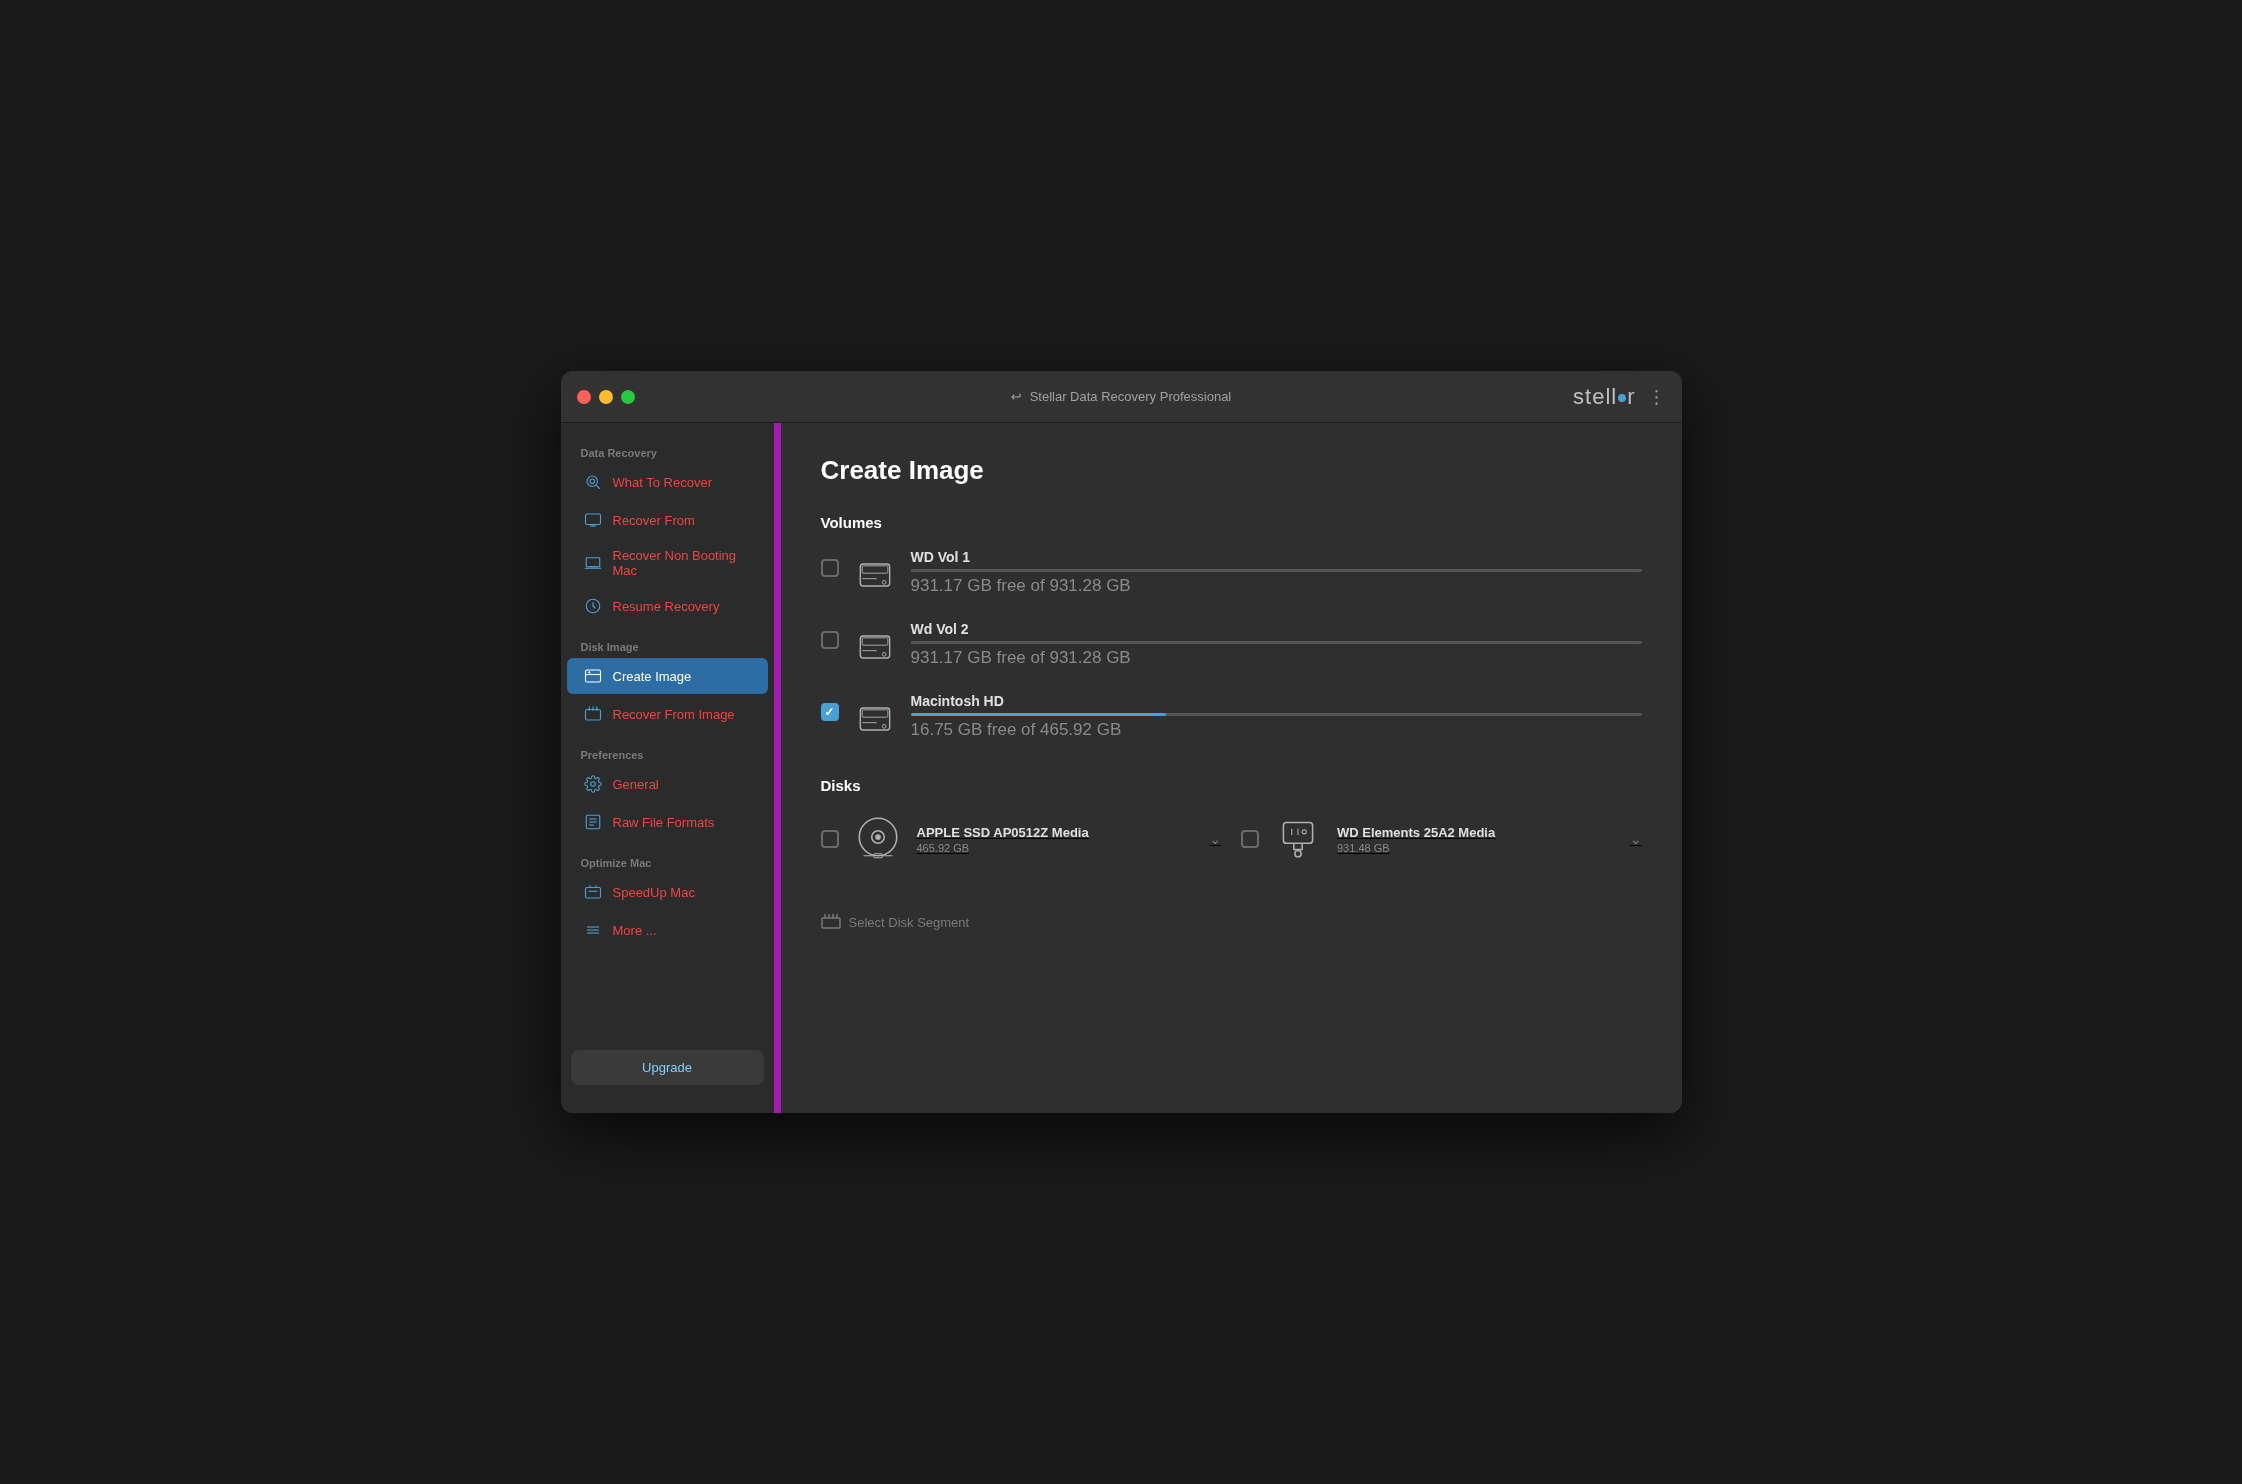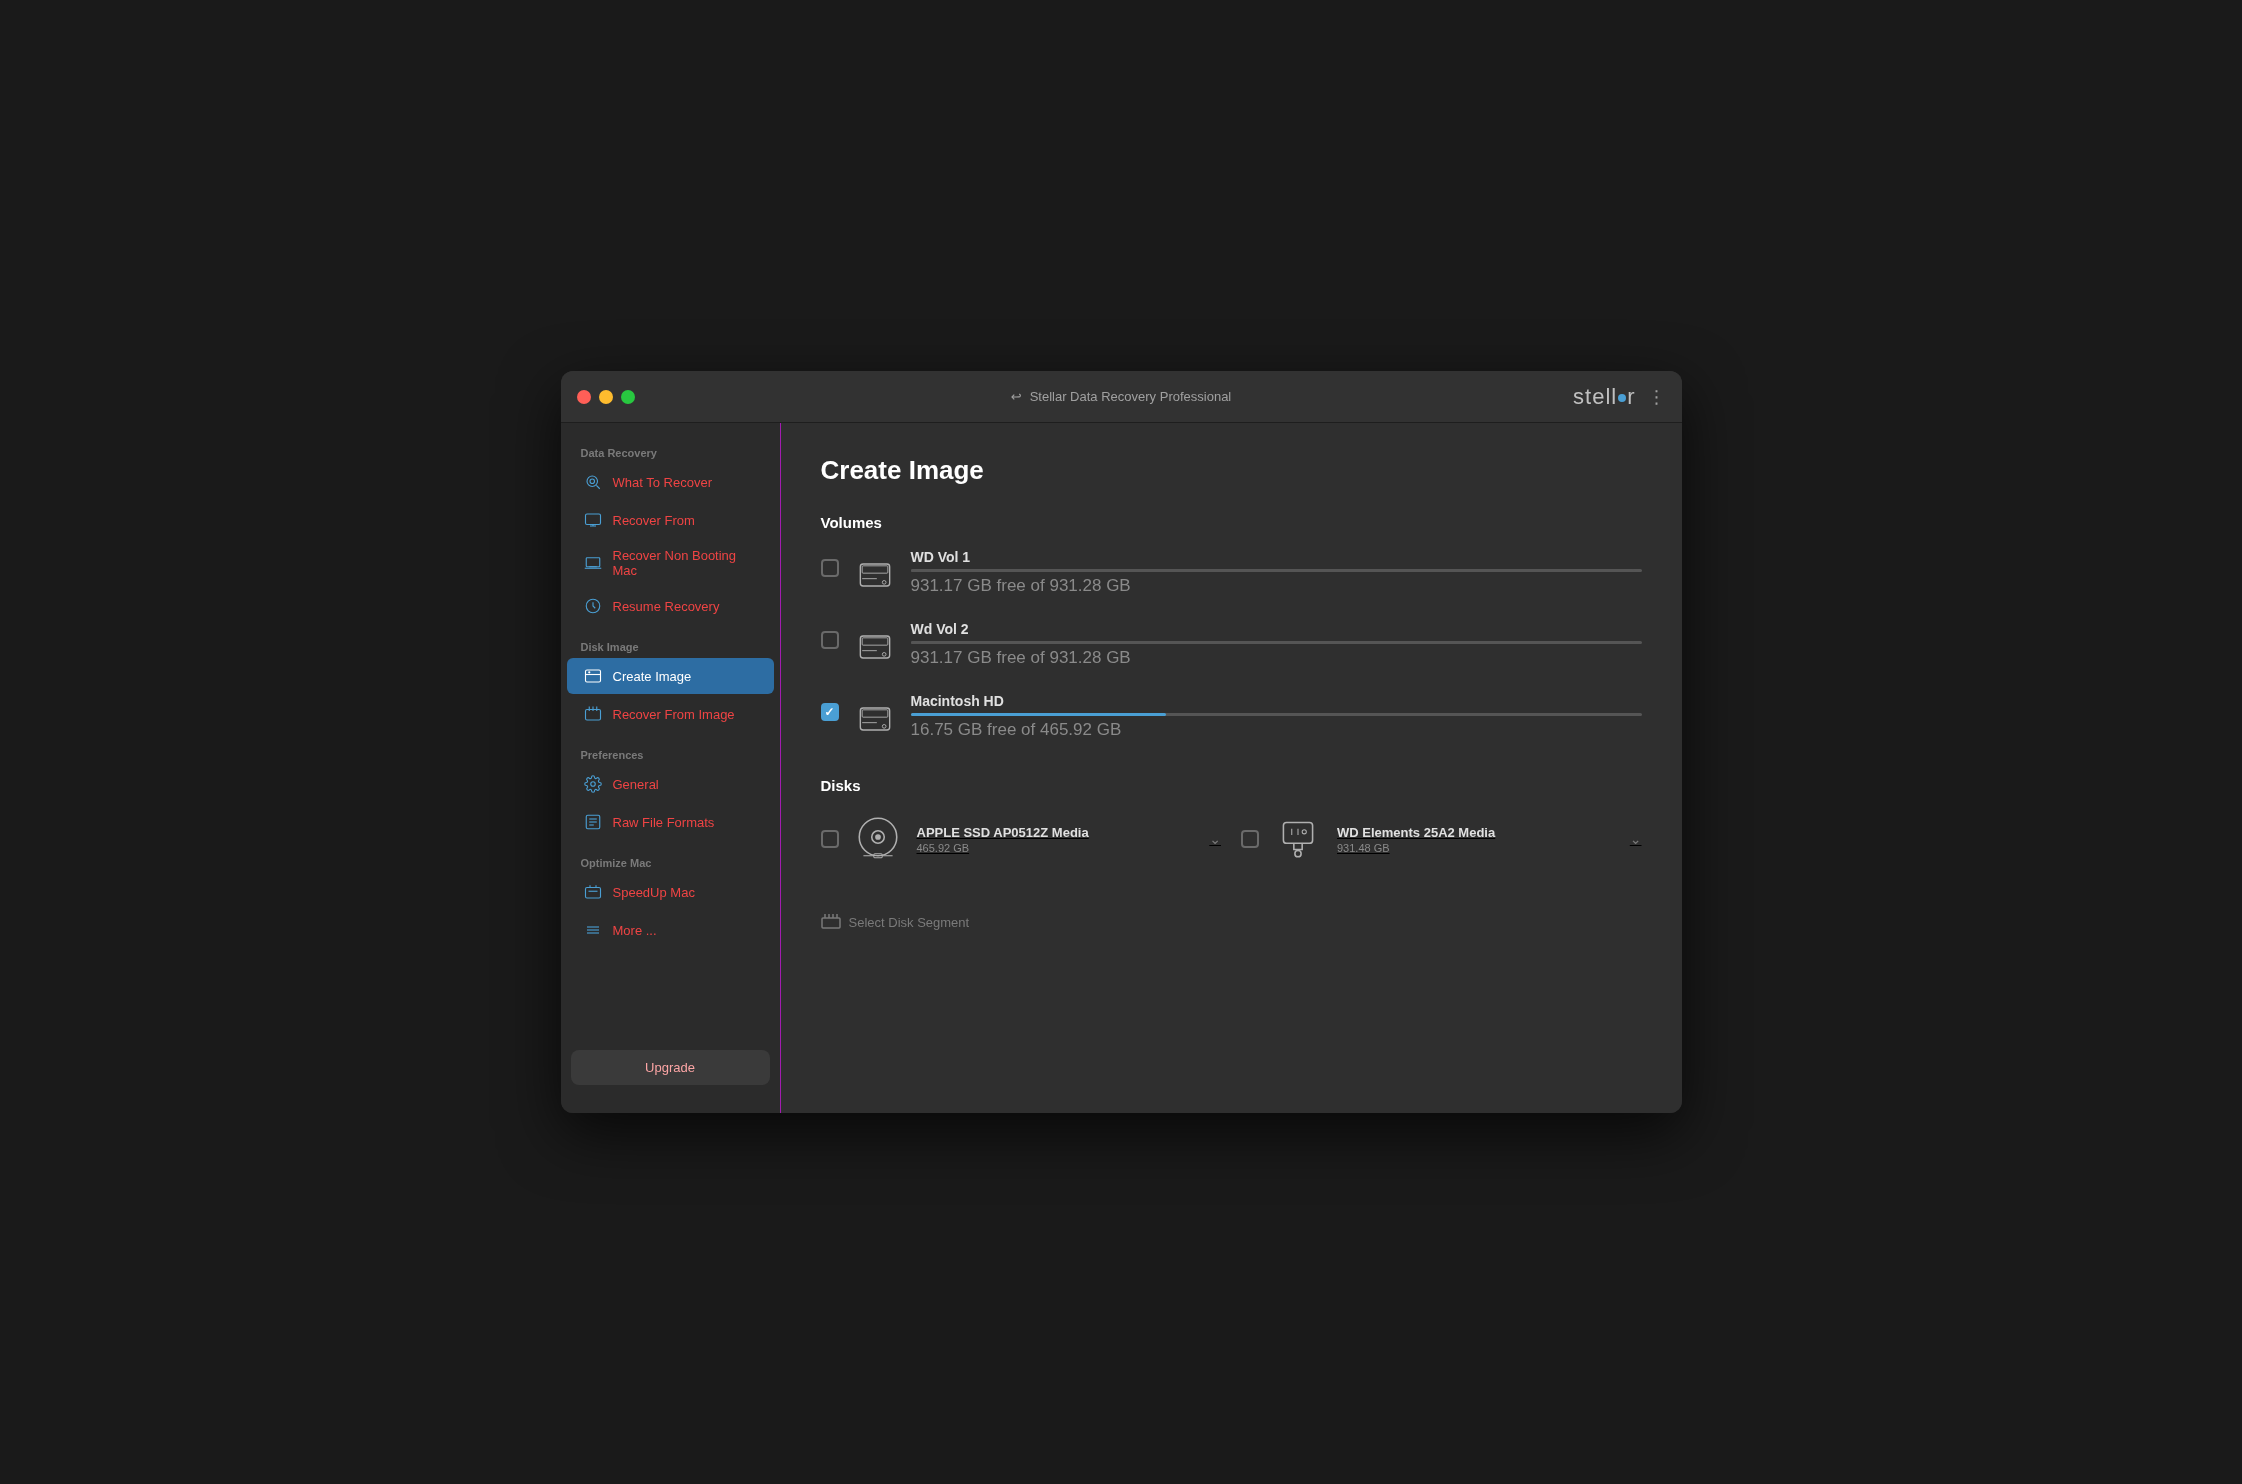--- a/index.html
+++ b/index.html
@@ -85,21 +85,21 @@
       display: flex;
       flex: 1;
       overflow: hidden;
     }
     .sidebar {
       width: 220px;
       background: #2b2b2b;
       padding: 16px 0;
       display: flex;
       flex-direction: column;
-      border-right: 1px solid #a21caf;
+      border-right: 7px solid #a21caf;
       flex-shrink: 0;
     }
     .sidebar-section-label {
       color: #7a7a7a;
       font-size: 11px;
       font-weight: 600;
       padding: 8px 20px 4px 20px;
       text-transform: none;
     }
     .sidebar-item {
@@ -139,21 +139,21 @@
     .sidebar-bottom {
       margin-top: auto;
       padding: 12px 10px;
     }
     .upgrade-btn {
       width: 100%;
       padding: 10px;
       background: #3a3a3a;
       border: none;
       border-radius: 8px;
-      color: #fca5a5;
+      color: #7dd3fc;
       font-size: 13px;
       cursor: pointer;
     }
     .content {
       flex: 1;
       background: #2f2f2f;
       padding: 32px 40px;
       overflow-y: auto;
     }
     .page-title {

